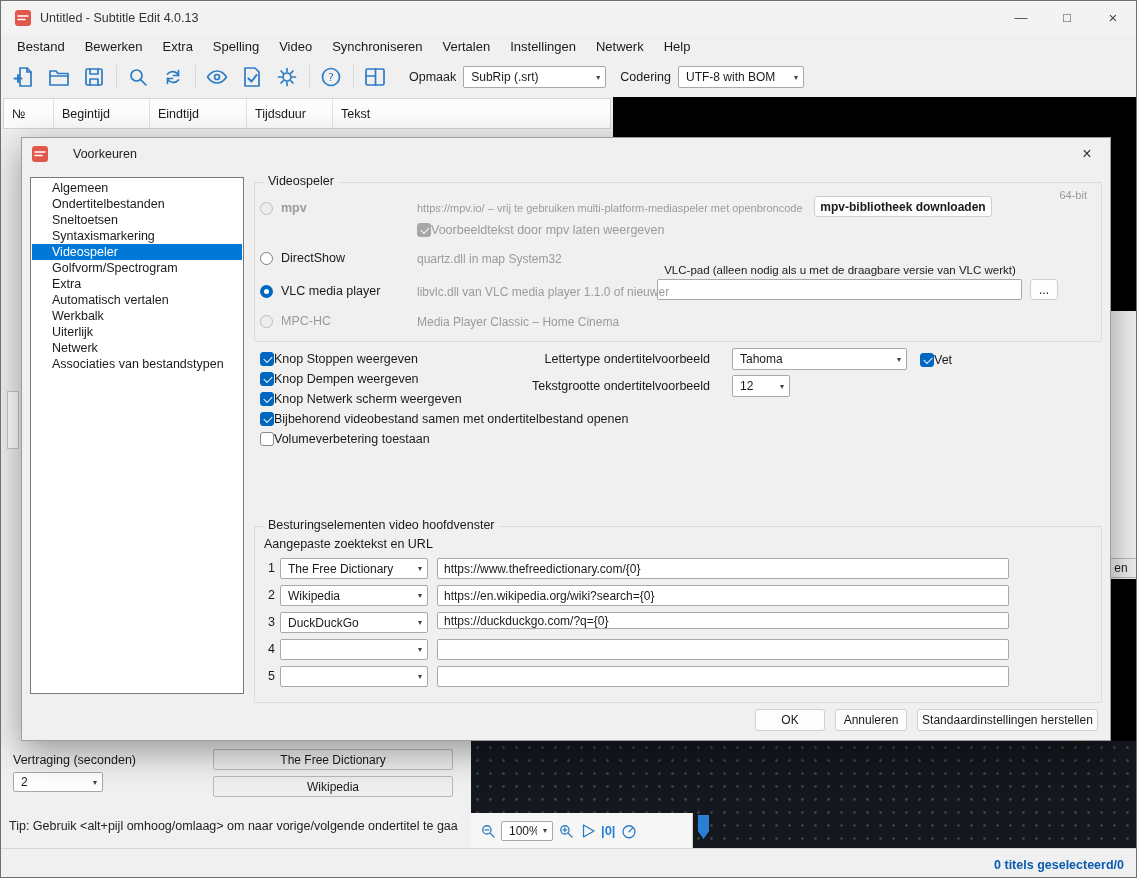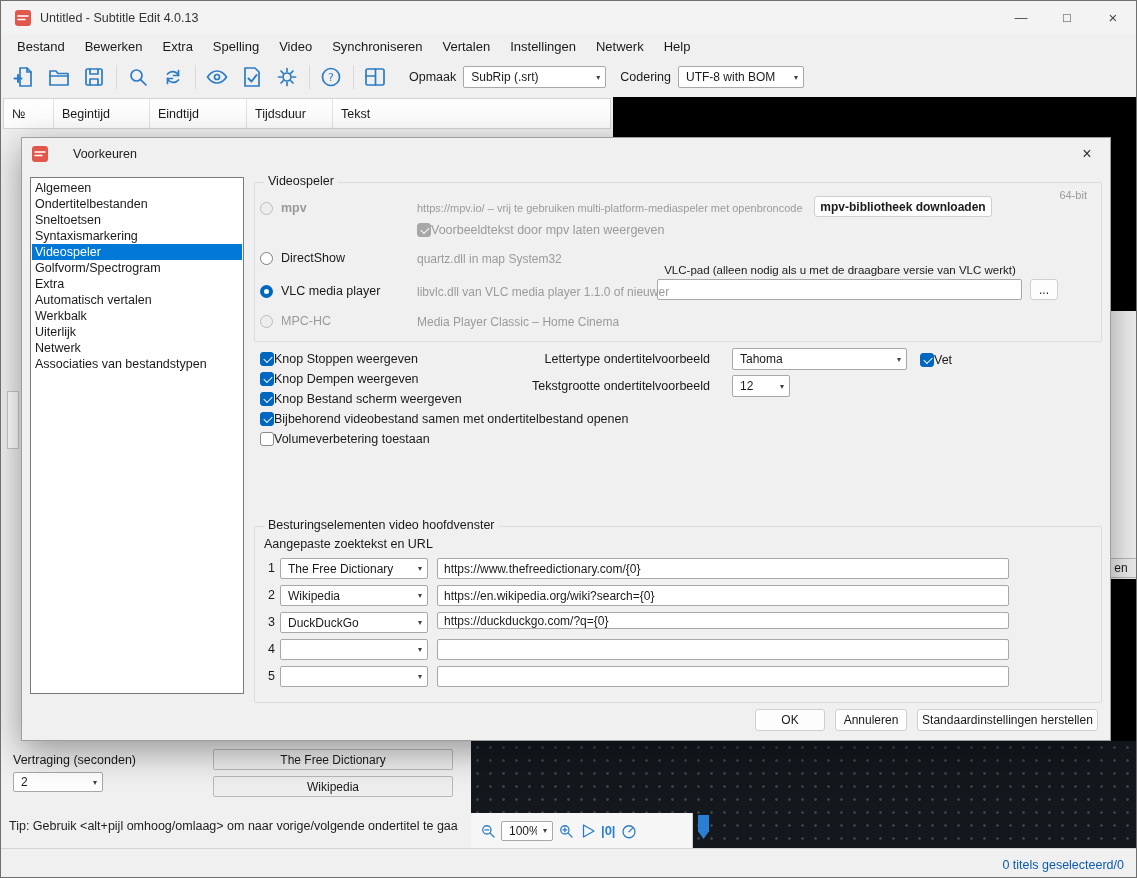--- a/index.html
+++ b/index.html
@@ -43,31 +43,31 @@
   .counter-glyph { color:#2a7fd4; font-weight:bold; font-size:13px; }
   .marker { position:absolute; left:697px; top:814px; width:11px; height:24px; background:#2a7fd4; clip-path:polygon(0 0,100% 0,100% 68%,50% 100%,0 68%); }
 
   
   .plain-label { position:absolute; font-size:12.5px; color:#1a1a1a; white-space:nowrap; }
   .btn { position:absolute; background:#fdfdfd; border:1px solid #cfcfcf; border-radius:3px; display:flex; align-items:center; justify-content:center; font-size:12px; color:#1a1a1a; white-space:nowrap; }
   .wide-btn { background:#eee; border:1px solid #b9b9b9; border-radius:2px; }
   .tip { position:absolute; left:8px; top:818px; width:455px; font-size:12.5px; color:#222; white-space:nowrap; overflow:hidden; }
 
   
-  .statusbar { position:absolute; left:0; top:847px; right:0; height:31px; background:#f0f0f0; border-top:1px solid #d5d5d5; }
+  .statusbar { position:absolute; left:0; top:847px; right:0; height:31px; background:#f0f0f0; border-top:1px solid #d5d5d5;font-weight:bold; }
   .status-right { position:absolute; right:12px; top:9px; font-size:12.5px; color:#0b5cad; }
 
   
   .dialog { position:absolute; left:20px; top:136px; width:1090px; height:604px; background:#f0f0f0; border:1px solid #9e9e9e; box-shadow:0 10px 34px rgba(0,0,0,.38); z-index:10; }
   .dlg-titlebar { position:absolute; left:0; top:0; right:0; height:31px; display:flex; align-items:center;gap:16px; }
   .dlg-title { margin-left:9px; font-size:12.5px; color:#222; }
   .dlg-close { position:absolute; right:8px; top:3px; width:30px; height:26px; display:flex; align-items:center; justify-content:center; font-size:16px; color:#333; }
 
   .listbox { position:absolute; left:8px; top:39px; width:214px; height:517px; background:#fff; border:1px solid #7a7a7a; padding:2px 1px; font-size:12.5px; overflow:hidden; }
-  .lb-item { height:16px; line-height:16px; padding:0 3px; white-space:nowrap; }
+  .lb-item { height:16px; line-height:16px; padding:0 20px; white-space:nowrap; }
   .lb-item.selected { background:#0078d7; color:#fff; }
 
   .grp { position:absolute; border:1px solid #dcdcdc; border-radius:2px; }
   .grp-legend { position:absolute; top:-9px; left:9px; background:#f0f0f0; padding:0 4px; font-size:12.5px; color:#1a1a1a; white-space:nowrap; }
   .bitness { position:absolute; right:14px; top:6px; font-size:11px; color:#9a9a9a; }
 
   .prow { position:absolute; display:flex; align-items:center; gap:8px; height:16px; }
   .plabel { font-size:12.5px; white-space:nowrap; }
   .plabel.dis { color:#9a9a9a; }
   .plabel.b { font-weight:bold; }
@@ -340,21 +340,21 @@
     <div class="chkrow" style="left:238px; top:213px;">
       <span class="checkbox checked"></span>
       <span>Knop Stoppen weergeven</span>
     </div>
     <div class="chkrow" style="left:238px; top:233px;">
       <span class="checkbox checked"></span>
       <span>Knop Dempen weergeven</span>
     </div>
     <div class="chkrow" style="left:238px; top:253px;">
       <span class="checkbox checked"></span>
-      <span>Knop Bestand scherm weergeven</span>
+      <span>Knop Netwerk scherm weergeven</span>
     </div>
     <div class="chkrow" style="left:238px; top:273px;">
       <span class="checkbox checked"></span>
       <span>Bijbehorend videobestand samen met ondertitelbestand openen</span>
     </div>
     <div class="chkrow" style="left:238px; top:293px;">
       <span class="checkbox"></span>
       <span>Volumeverbetering toestaan</span>
     </div>
 

